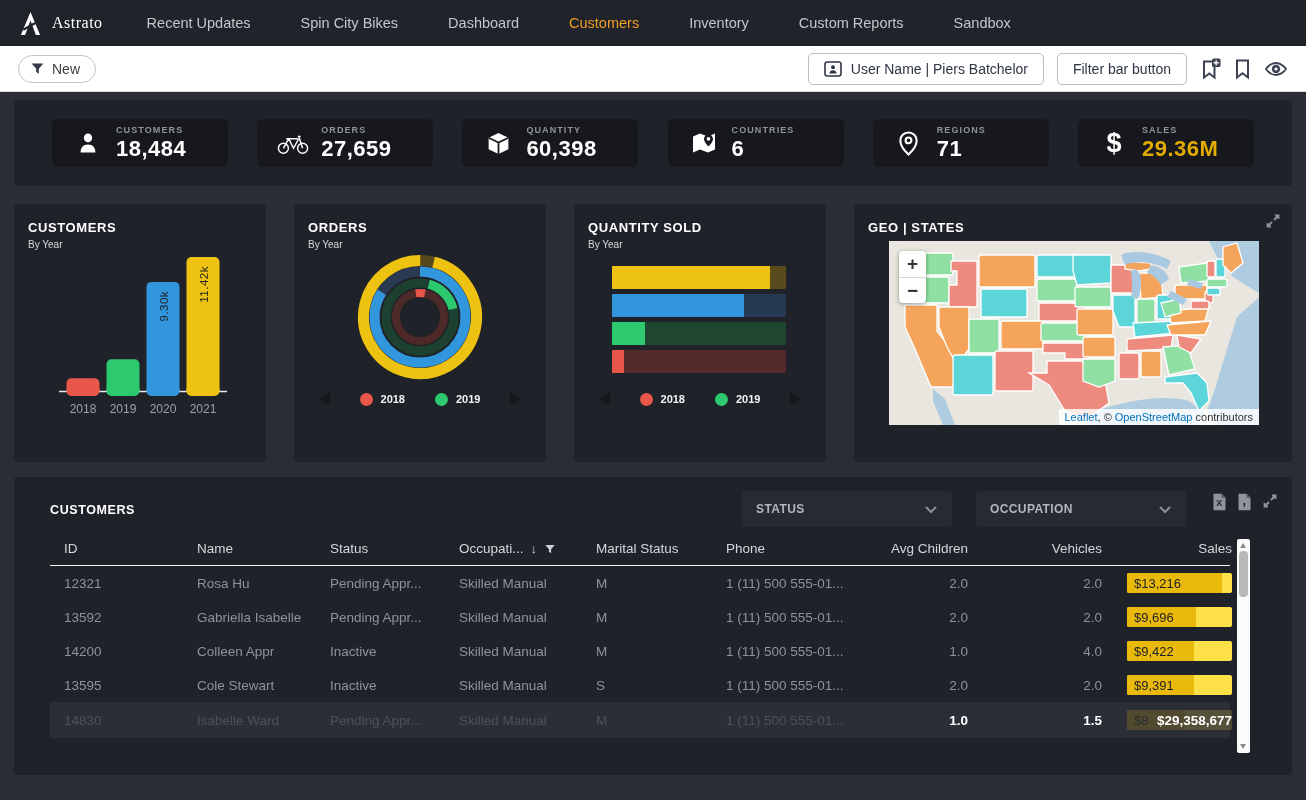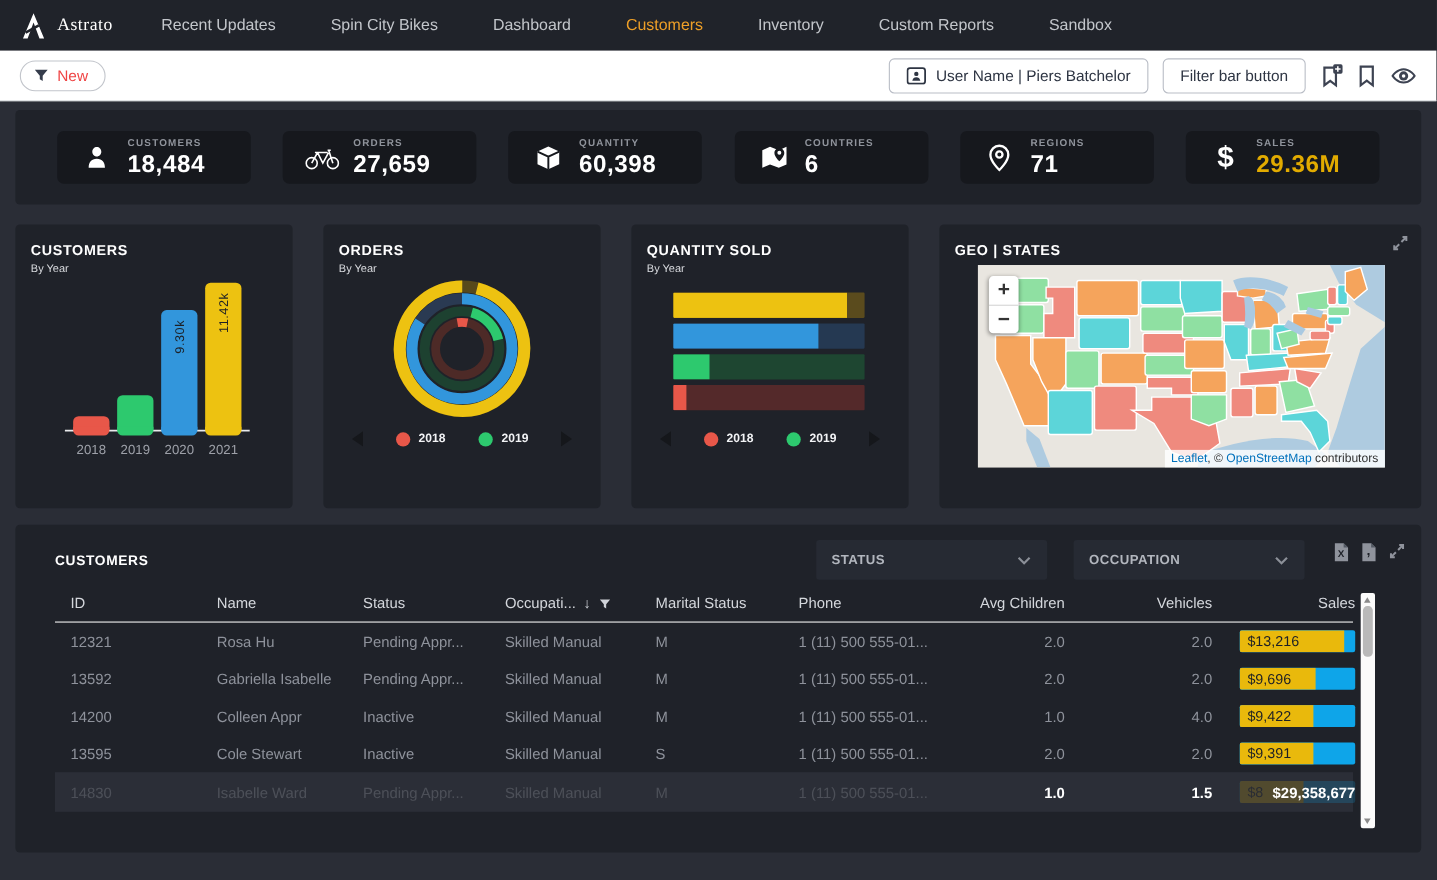--- a/index.html
+++ b/index.html
@@ -10,21 +10,21 @@
   .topnav { height:46px; background:#20232a; display:flex; align-items:center; padding:0 18px; }
   .brand { display:flex; align-items:center; gap:9px; color:#fff; cursor:pointer; }
   .brand-word { font-family:"Liberation Serif", serif; font-size:16px; letter-spacing:.5px; }
   .navitems { display:flex; margin-left:44px; }
   .nav-item { color:#c3c6cb; font-size:14.5px; margin-right:50px; cursor:pointer; white-space:nowrap; }
   .nav-item.active { color:#ee9f27; }
 
   
   .toolbar { height:46px; background:#fff; border-bottom:1px solid #dcdee2; display:flex; align-items:center; padding:0 18px; }
   .pill { display:inline-flex; align-items:center; gap:7px; border:1px solid #c2c5cb; border-radius:16px;
-          padding:5px 15px 5px 11px; background:#fff; color:#ef4444; font-size:14px; cursor:pointer; }
+          padding:5px 15px 5px 11px; background:#fff; color:#404040; font-size:14px; cursor:pointer; }
   .toolbar-right { margin-left:auto; display:flex; align-items:center; gap:13px; }
   .tbtn { display:inline-flex; align-items:center; gap:9px; border:1px solid #b9bdc6; border-radius:5px;
           padding:7px 15px; background:#fff; color:#2e3543; font-size:14px; cursor:pointer; white-space:nowrap; }
   .ticon { color:#3d4352; display:inline-flex; cursor:pointer; }
 
   
   main { padding:8px 14px 0; }
   .panel { background:#1f2229; border-radius:4px; position:relative; }
 
   
@@ -76,21 +76,21 @@
 
   .table-wrap { margin:14px 36px 0; position:relative; }
   .t-area { padding-right:26px; }
   .t-row { display:grid; grid-template-columns:133px 133px 129px 137px 130px 165px 77px 134px 130px;
            align-items:center; padding-left:14px; }
   .t-head { color:#d4d7dc; font-size:13.5px; padding-bottom:9px; border-bottom:1px solid #f2f2f2; }
   .t-head .hcell { display:flex; align-items:center; gap:7px; white-space:nowrap; }
   .t-head .num, .t-body .num, .t-total .num { justify-content:flex-end; text-align:right; white-space:nowrap; }
   .t-body .t-row { height:34px; color:#8e929b; font-size:13.5px; cursor:pointer; }
   .cell { overflow:hidden; white-space:nowrap; text-overflow:ellipsis; padding-right:8px; }
-  .sbar { width:105px; height:20px; background:#0ea5e9; border-radius:2px; position:relative; margin-left:auto; overflow:hidden; }
+  .sbar { width:105px; height:20px; background:#fde047; border-radius:2px; position:relative; margin-left:auto; overflow:hidden; }
   .sbar-fill { position:absolute; left:0; top:0; bottom:0; background:#e9b90c; }
   .sbar-label { position:absolute; left:7px; top:50%; transform:translateY(-50%); color:#1d2026; font-size:13px; }
   .t-total { height:36px; background:#2b2e37; color:#fff; font-weight:700; font-size:13.5px; position:relative; }
   .ghost { position:absolute; inset:0; opacity:.20; color:#cfd3da; font-weight:400; }
   .ghost .t-row { height:36px; }
 
   .vscroll { position:absolute; top:-2px; right:6px; width:13px; height:214px; background:#fbfbfb; border-radius:2px; cursor:pointer; }
   .vthumb { position:absolute; top:12px; left:2px; width:9px; height:46px; background:#b9b9b9; border-radius:4px; }
   .vup, .vdown { position:absolute; left:3px; width:0; height:0; border-left:3.5px solid transparent; border-right:3.5px solid transparent; }
   .vup { top:4px; border-bottom:5px solid #8a8a8a; }

